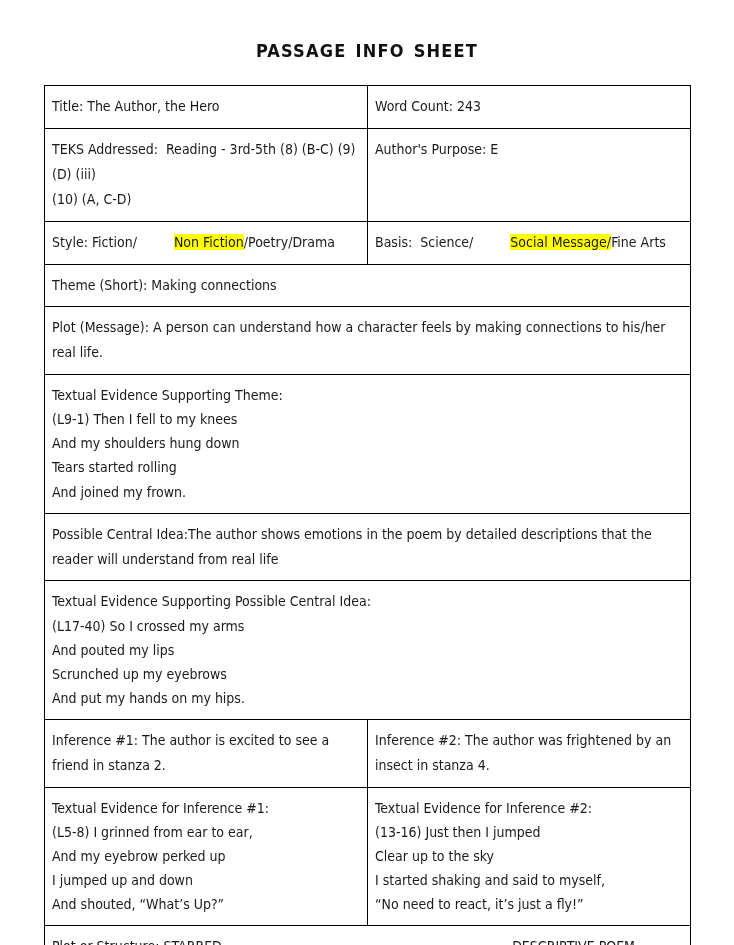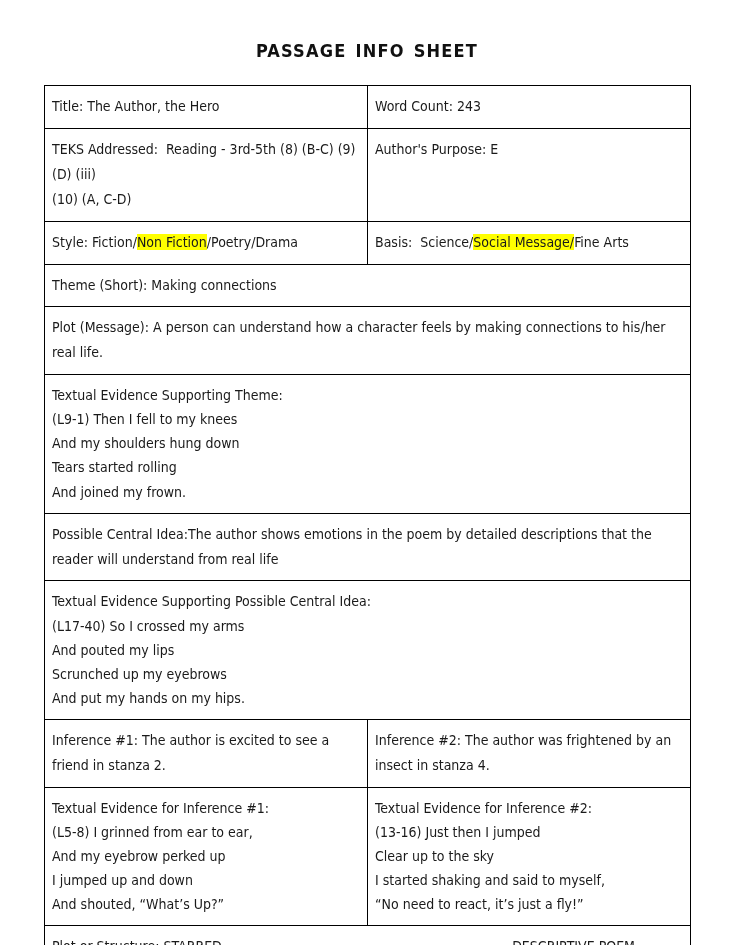--- a/index.html
+++ b/index.html
@@ -65,20 +65,21 @@
   .col-right { width: 323px; }
 
   .cell-line { display: block; white-space: pre-wrap; }
 
   
   .poem td, td.poem-cell { line-height: 1.72; }
 
   .hl {
     background: #ffff00;
     color: #1a1a1a;
+    margin-left: 37px;
   }
 
   .row-plot {
     position: relative;
   }
   .plot-inner {
     display: flex;
     justify-content: space-between;
     align-items: flex-start;
   }

